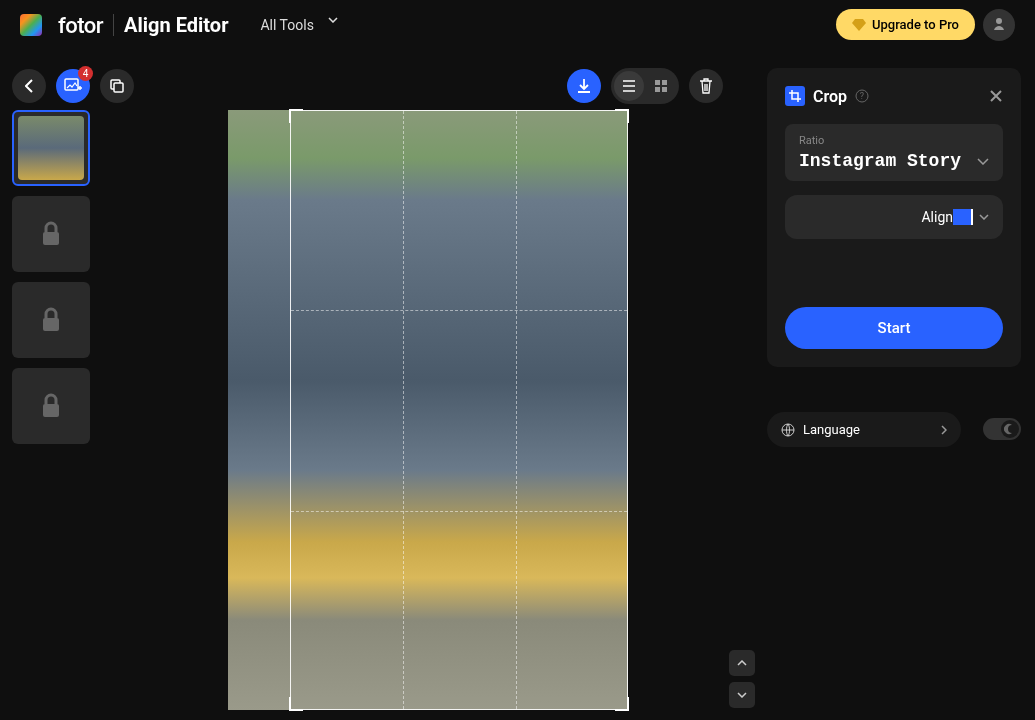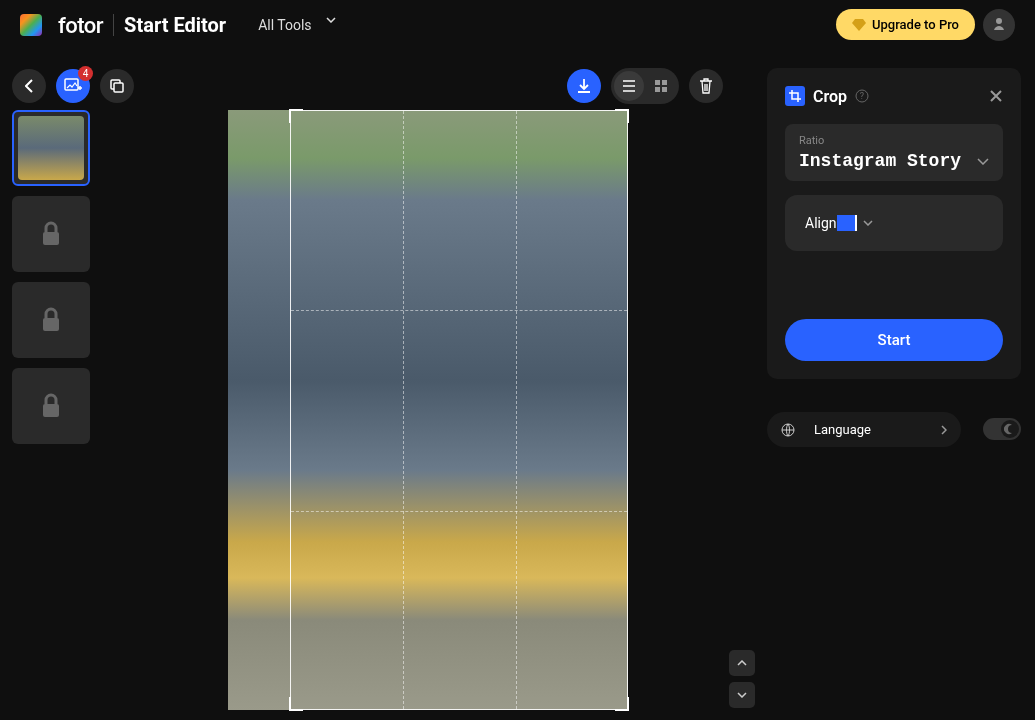--- a/index.html
+++ b/index.html
@@ -288,24 +288,24 @@
     }
     .field-value {
       font-size: 18px;
       font-weight: 600;
       color: #fff;
       font-family: Liberation Mono, monospace;
     }
     .align-box {
       background: #2a2a2a;
       border-radius: 12px;
-      padding: 20px;
-      display: flex;
-      align-items: center;
-      justify-content: flex-start;
+      padding: 14px;
+      display: flex;
+      align-items: center;
+      justify-content: flex-end;
       margin-bottom: 68px;
     }
     .align-label { font-size: 14px; }
     .align-control {
       display: flex;
       align-items: center;
       gap: 6px;
     }
     .align-swatch {
       width: 20px;
@@ -328,21 +328,21 @@
     .lang-box {
       position: absolute;
       right: 74px;
       top: 412px;
       width: 194px;
       background: #1a1a1a;
       border-radius: 18px;
       padding: 10px 14px;
       display: flex;
       align-items: center;
-      gap: 19px;
+      gap: 8px;
       cursor: pointer;
     }
     .lang-label { font-size: 13px; flex: 1; }
 
     
     .theme-toggle {
       position: absolute;
       right: 14px;
       top: 418px;
       width: 38px;
@@ -389,21 +389,21 @@
   </style>
 </head>
 <body>
 
 <div class="header">
   <div class="logo-group">
     <div class="logo-icon"></div>
     <span class="logo-text">fotor</span>
   </div>
   <div class="divider"></div>
-  <div class="app-title">Start Editor</div>
+  <div class="app-title">Align Editor</div>
   <div class="all-tools">
     <span>All Tools</span>
     <svg width="10" height="6" viewBox="0 0 10 6">
         <path d="M1 1l4 4 4-4" stroke="#ddd" stroke-width="1.5" fill="none"></path>
       </svg>
   </div>
   <div class="header-right">
     <div class="upgrade-btn">
       <svg width="14" height="12" viewBox="0 0 14 12">
           <path d="M3 0h8l3 4-7 8-7-8z" fill="#d4a017"></path>

